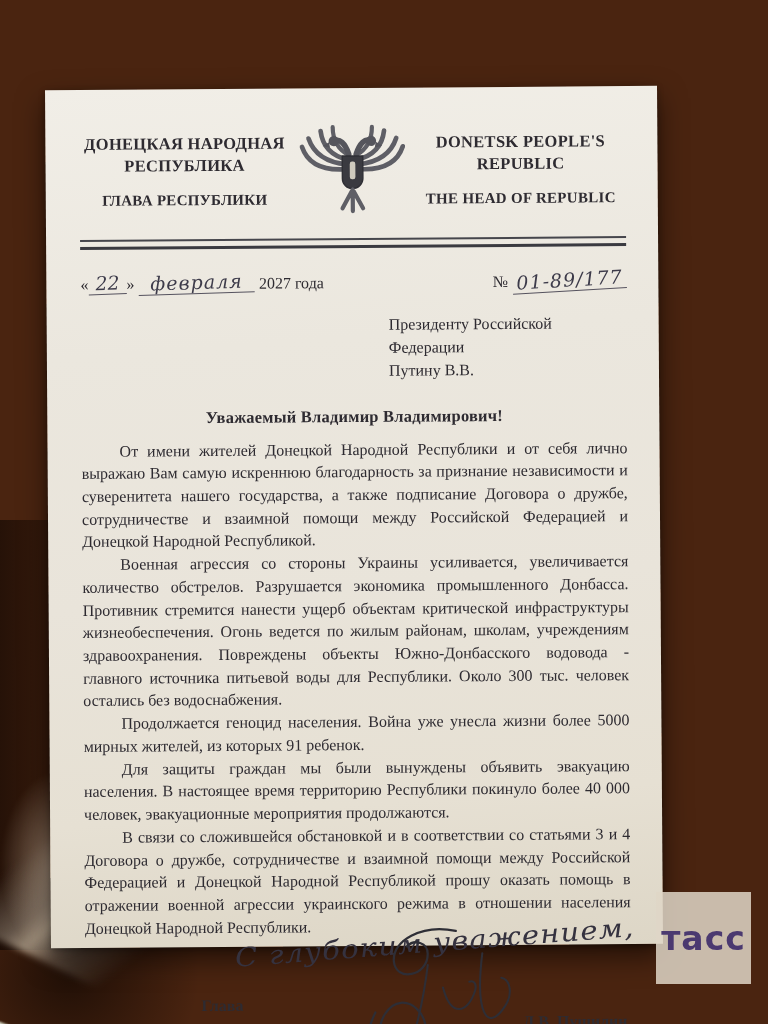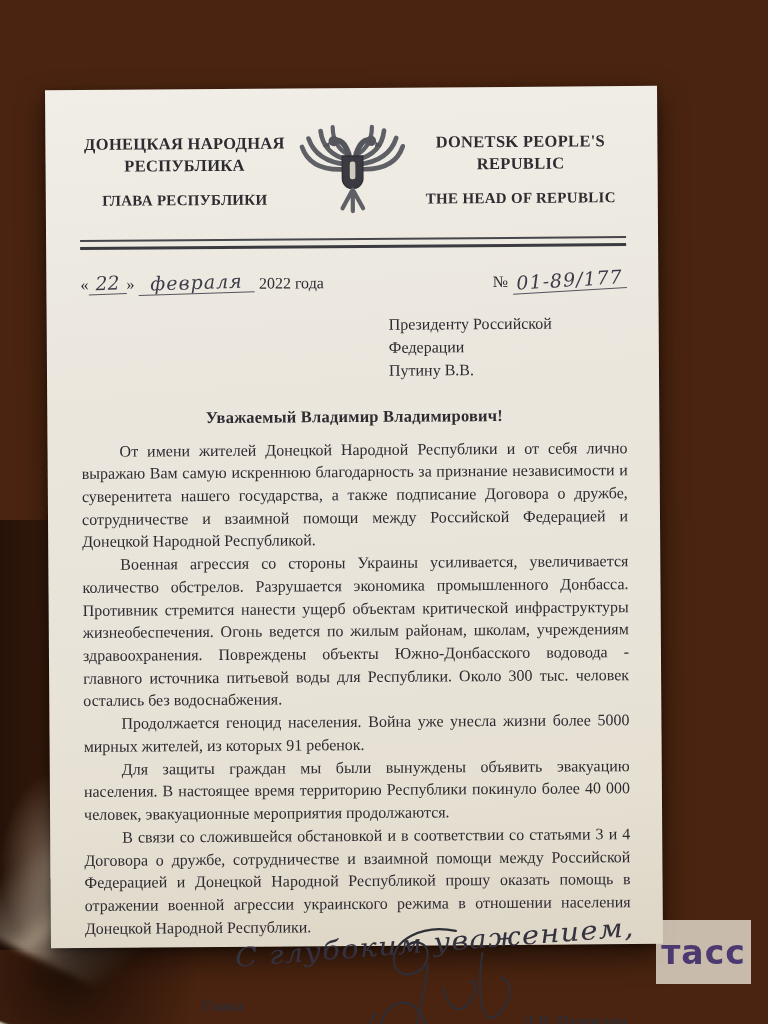--- a/index.html
+++ b/index.html
@@ -47,21 +47,21 @@
   .body{margin-top:12px;}
   .body p{margin:0;text-align:justify;text-indent:38px;font-size:16px;line-height:1.42;}
   .closing-hand{margin-top:4px;margin-left:150px;font-family:"DejaVu Serif",serif;font-style:italic;
     font-size:26px;color:#35323f;transform:rotate(-4deg) scaleX(1.12);transform-origin:left center;
     letter-spacing:1px;white-space:nowrap;}
   .sig-row{position:relative;margin-top:6px;height:96px;}
   .sig-title{position:absolute;left:6px;top:14px;width:262px;text-align:center;font-weight:bold;font-size:16px;line-height:1.65;}
   .sig-ink{position:absolute;left:222px;top:-52px;width:230px;height:160px;}
   .sig-name{position:absolute;right:4px;top:36px;font-weight:bold;font-size:16px;}
   
-  .tass{position:absolute;right:17px;bottom:40px;width:95px;height:64px;
+  .tass{position:absolute;right:17px;bottom:40px;width:95px;height:92px;
     background:rgba(223,214,199,.85);display:flex;align-items:center;justify-content:center;
     font-family:"DejaVu Sans",sans-serif;font-weight:bold;font-size:33px;color:#4b3970;letter-spacing:1px;}
 </style>
 </head>
 <body>
 
 <div class="scene">
   <div class="wood"></div>
   <div class="shadow-left"></div>
   <div class="shadow-corner"></div>
@@ -115,21 +115,21 @@
         <div class="lh-sub">THE HEAD OF REPUBLIC</div>
       </div>
     </div>
 
     <div class="double-rule"></div>
 
     <div class="date-row">
       <div>
         <span>«</span><span class="hand hw-day">22</span><span>»</span>
         <span class="hand hw-month">февраля</span>
-        <span>2022 года</span>
+        <span>2027 года</span>
       </div>
       <div>
         <span>№</span>
         <span class="hand hw-num">01-89/177</span>
       </div>
     </div>
 
     <div class="addressee">
       <div>Президенту Российской Федерации</div>
       <div>Путину В.В.</div>

